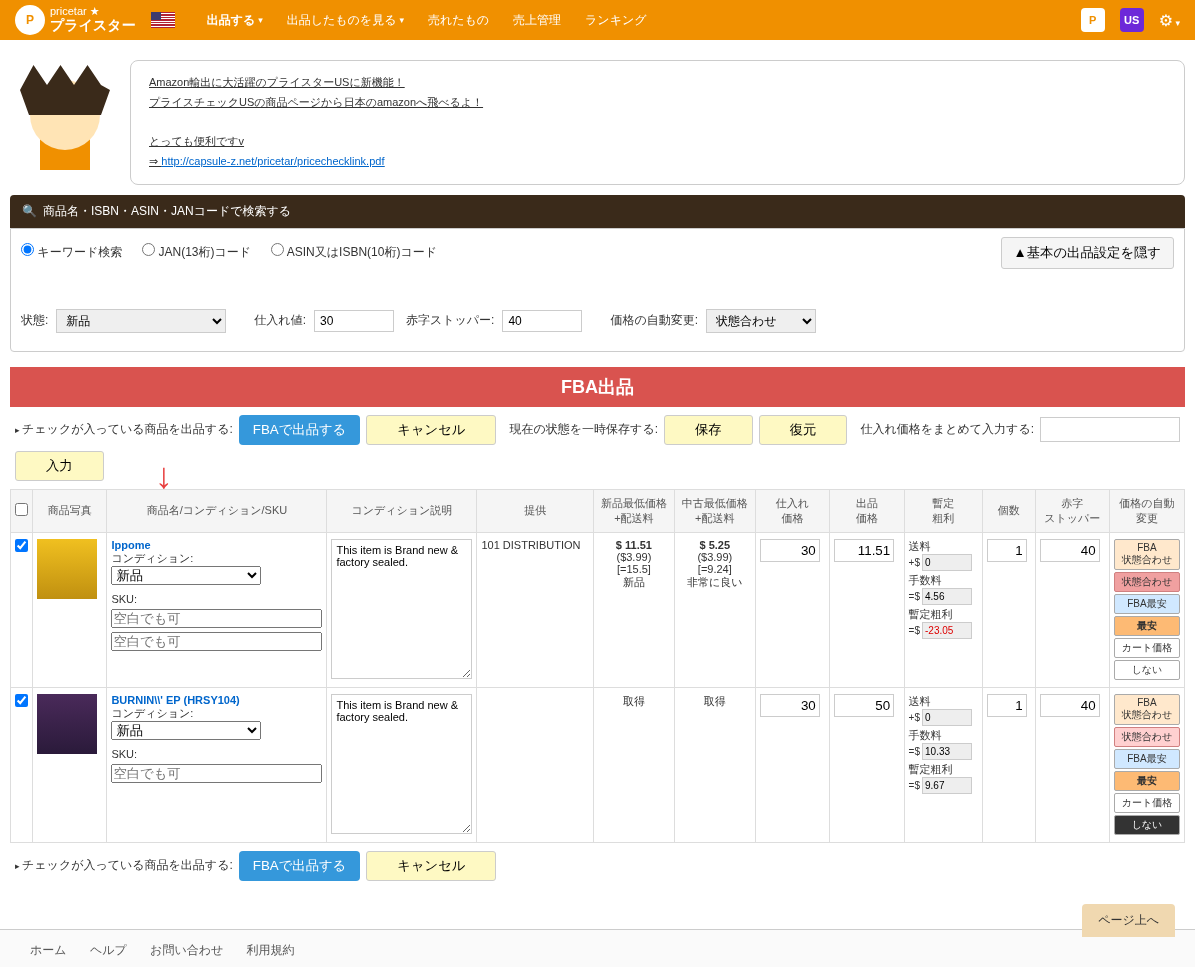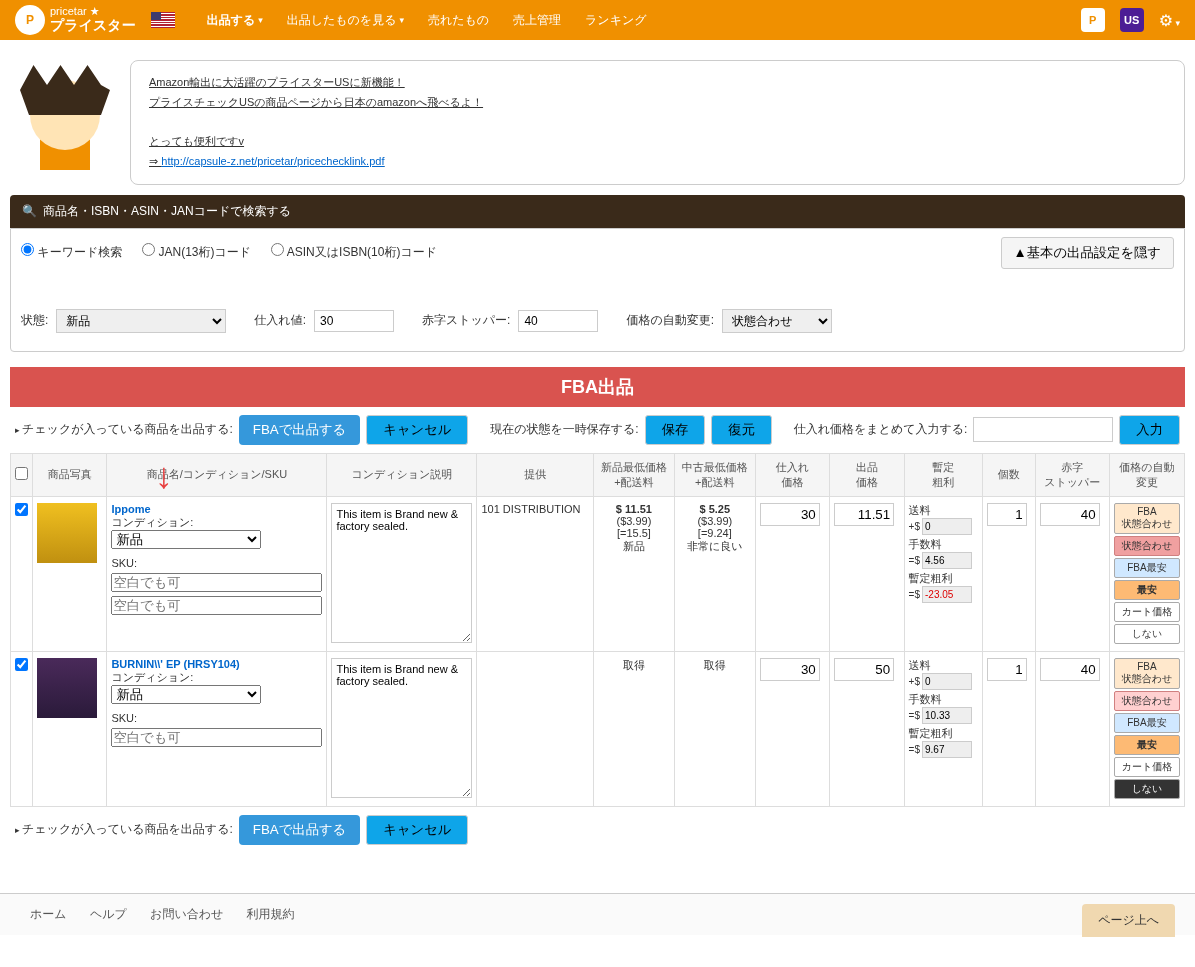--- a/index.html
+++ b/index.html
@@ -30,21 +30,21 @@
 .settings-row { display: flex; align-items: center; gap: 8px; padding: 8px 0; }
 .settings-row label { font-size: 12px; }
 .settings-row select, .settings-row input { border: 1px solid #ccc; padding: 3px 5px; font-size: 12px; }
 .hide-btn { float: right; background: #f5f5f5; border: 1px solid #ccc; padding: 6px 12px; border-radius: 3px; margin-top: -2px; }
 .overlay-text { position: absolute; font-size: 42px; font-weight: bold; color: #e84040; -webkit-text-stroke: 2px #fff; z-index: 10; left: 20px; top: 258px; line-height: 1.3; }
 .overlay-arrow { position: absolute; z-index: 10; left: 155px; top: 395px; color: #e84040; font-size: 36px; font-weight: bold; }
 .fba-header { background: #d9534f; color: #fff; text-align: center; padding: 8px; font-size: 18px; font-weight: bold; margin-top: 15px; }
 .action-bar { display: flex; align-items: center; padding: 8px 5px; gap: 6px; flex-wrap: wrap; }
 .action-bar .lbl { font-size: 12px; }
 .btn-primary { background: #3598db; color: #fff; border: none; padding: 6px 14px; border-radius: 4px; }
-.btn-default { background: #0ea5e9; border: 1px solid #ccc; padding: 5px 16px; border-radius: 3px; }
+.btn-default { background: #fef9c3; border: 1px solid #ccc; padding: 5px 30px; border-radius: 3px; }
 .spacer { flex: 1; }
 table.listing { width: 100%; border-collapse: collapse; font-size: 11px; }
 table.listing th { background: #f5f5f5; border: 1px solid #ddd; padding: 6px 4px; text-align: center; font-weight: normal; color: #555; }
 table.listing td { border: 1px solid #ddd; padding: 6px 4px; vertical-align: top; }
 .thumb { width: 60px; height: 60px; background: #888; }
 .thumb.yellow { background: linear-gradient(#f0c020, #c09010); }
 .thumb.purple { background: linear-gradient(#4a2a5a, #2a1a3a); }
 .prod-name { color: #0066cc; font-weight: bold; }
 .cond-row { }
 .cond-row select { width: 150px; }
@@ -94,21 +94,21 @@
       <span>売れたもの</span>
     </div>
   <div class="nav-item">
       <span>売上管理</span>
     </div>
   <div class="nav-item">
       <span>ランキング</span>
     </div>
   <div class="nav-right">
     <div class="nav-icon">P</div>
-    <div class="nav-icon" style="background:#4c1d95;color:#fff">US</div>
+    <div class="nav-icon" style="background:#6d28d9;color:#fff">US</div>
     <div class="gear caret">⚙</div>
   </div>
 </div>
 
 <div class="container" style="position:relative">
 
   <div class="info-row">
     <div class="mascot">
       <div class="mascot-body"></div>
       <div class="mascot-face"></div>
@@ -133,21 +133,21 @@
       <label><input type="radio" name="st" checked="" style=""> <span>キーワード検索</span></label>
       <label><input type="radio" name="st" style=""> <span>JAN(13桁)コード</span></label>
       <label><input type="radio" name="st" style=""> <span>ASIN又はISBN(10桁)コード</span></label>
     </div>
     <div style="height:30px"></div>
     <div class="settings-row">
       <label>状態:</label>
       <select style="width:170px"><option>新品</option></select>
       <label style="margin-left:20px">仕入れ値:</label>
       <input style="width: 80px;" value="30">
-      <label style="margin-left:20px">赤字ストッパー:</label>
+      <label style="margin-left:4px">赤字ストッパー:</label>
       <input style="width: 80px;" value="40">
       <label style="margin-left:20px">価格の自動変更:</label>
       <select style="width:110px"><option>状態合わせ</option></select>
     </div>
   </div>
 
   <div class="overlay-arrow">↓</div>
 
   <div class="fba-header">FBA出品</div>
 

